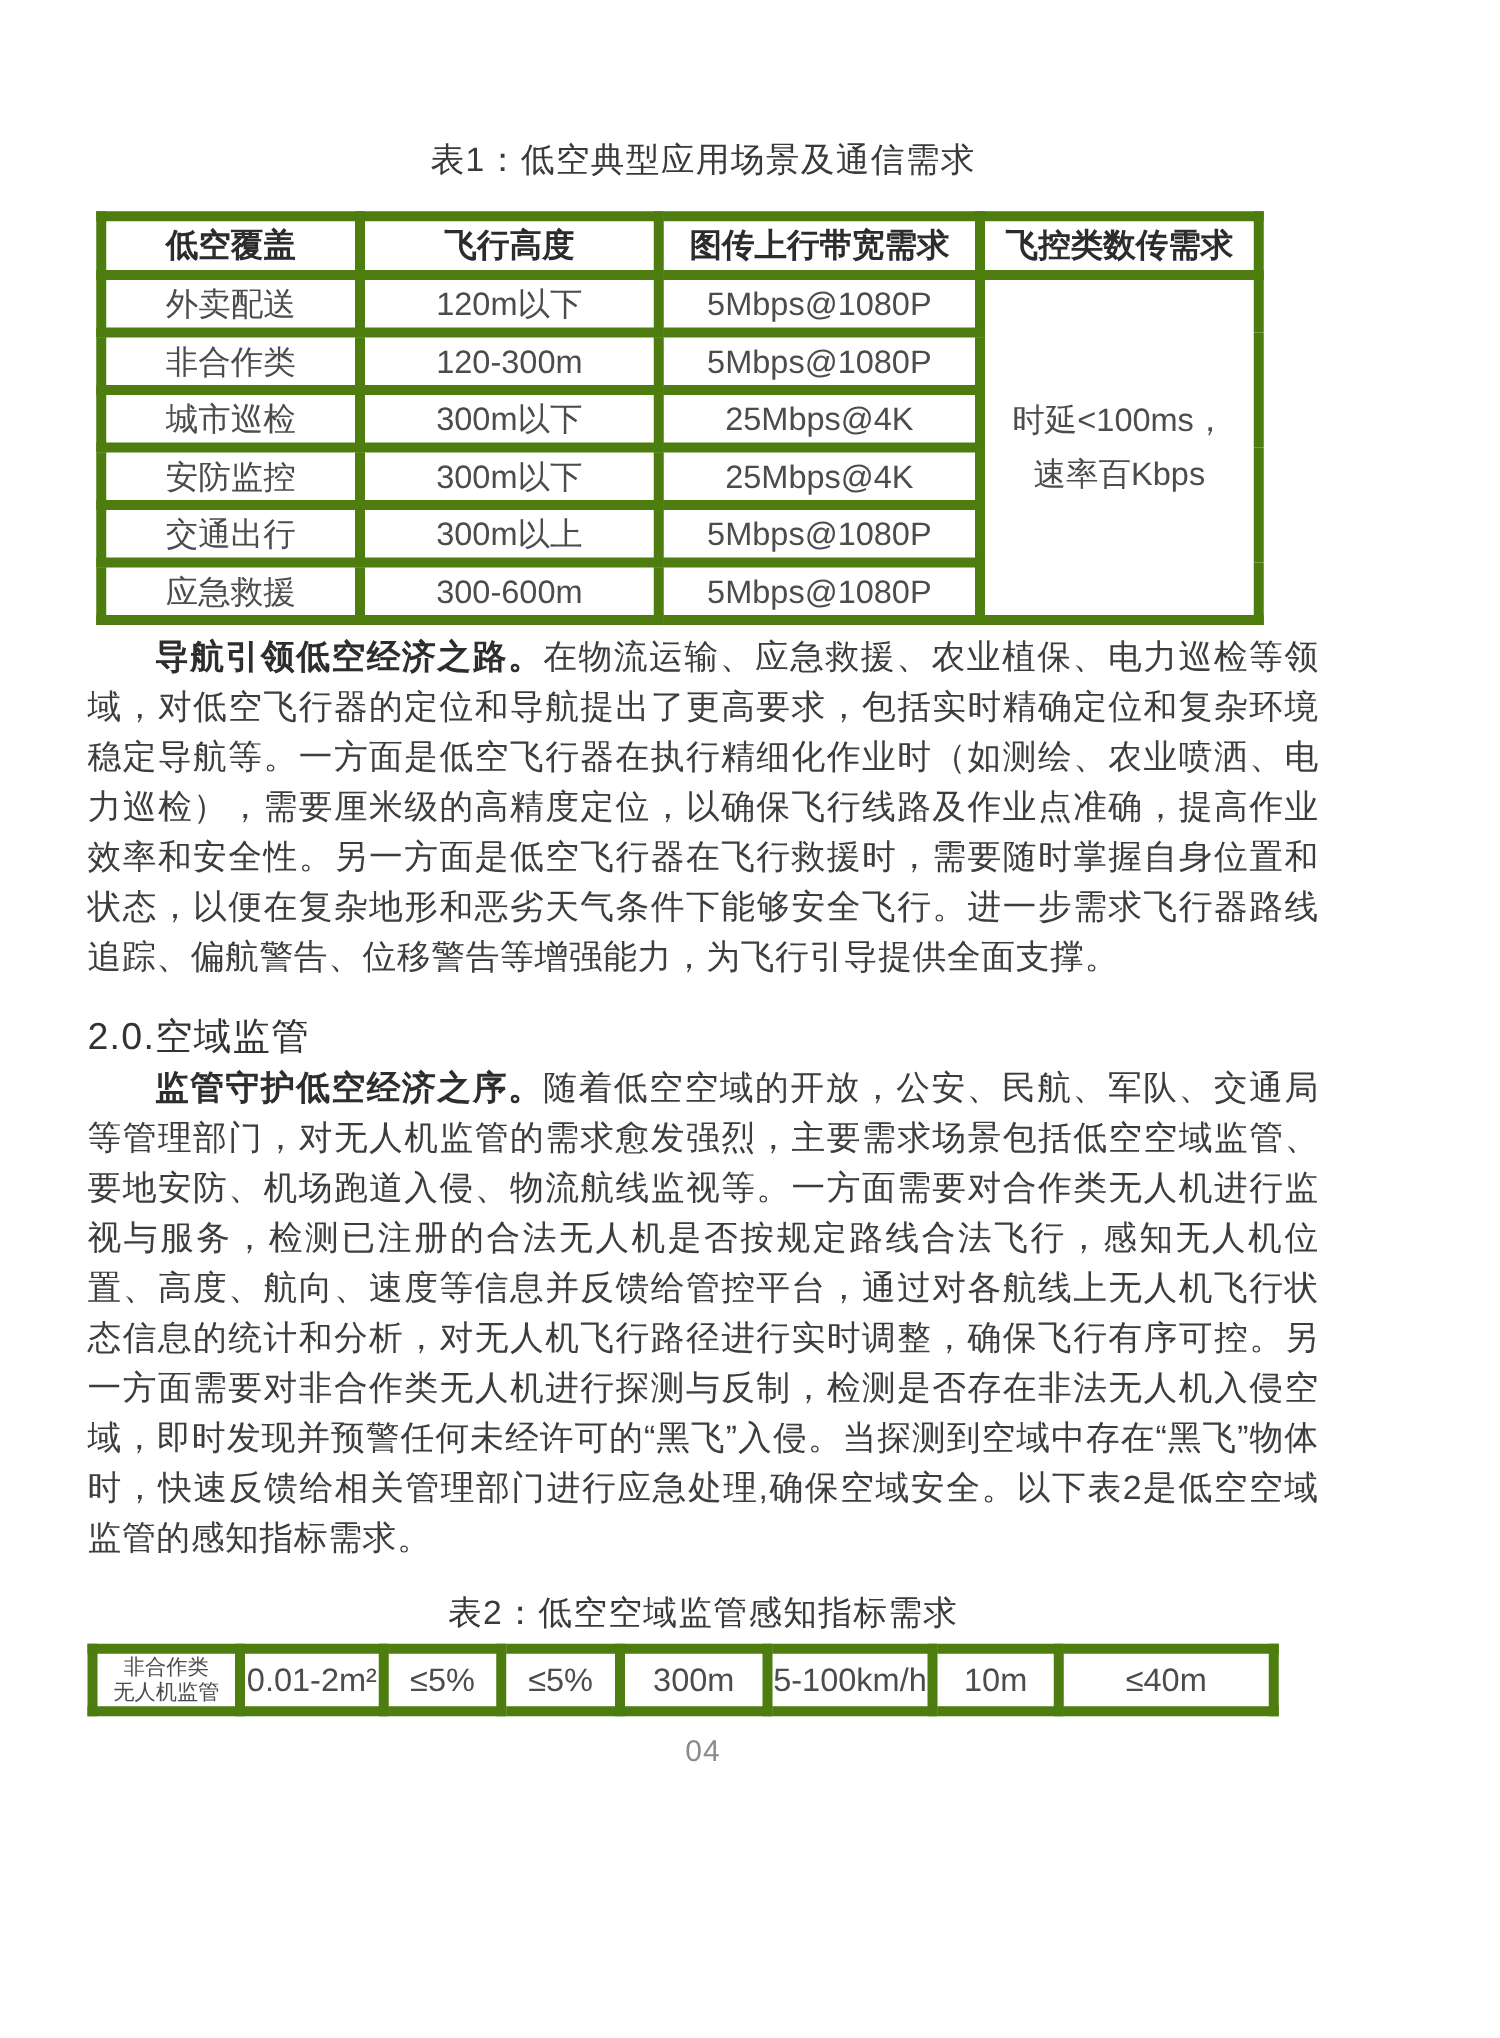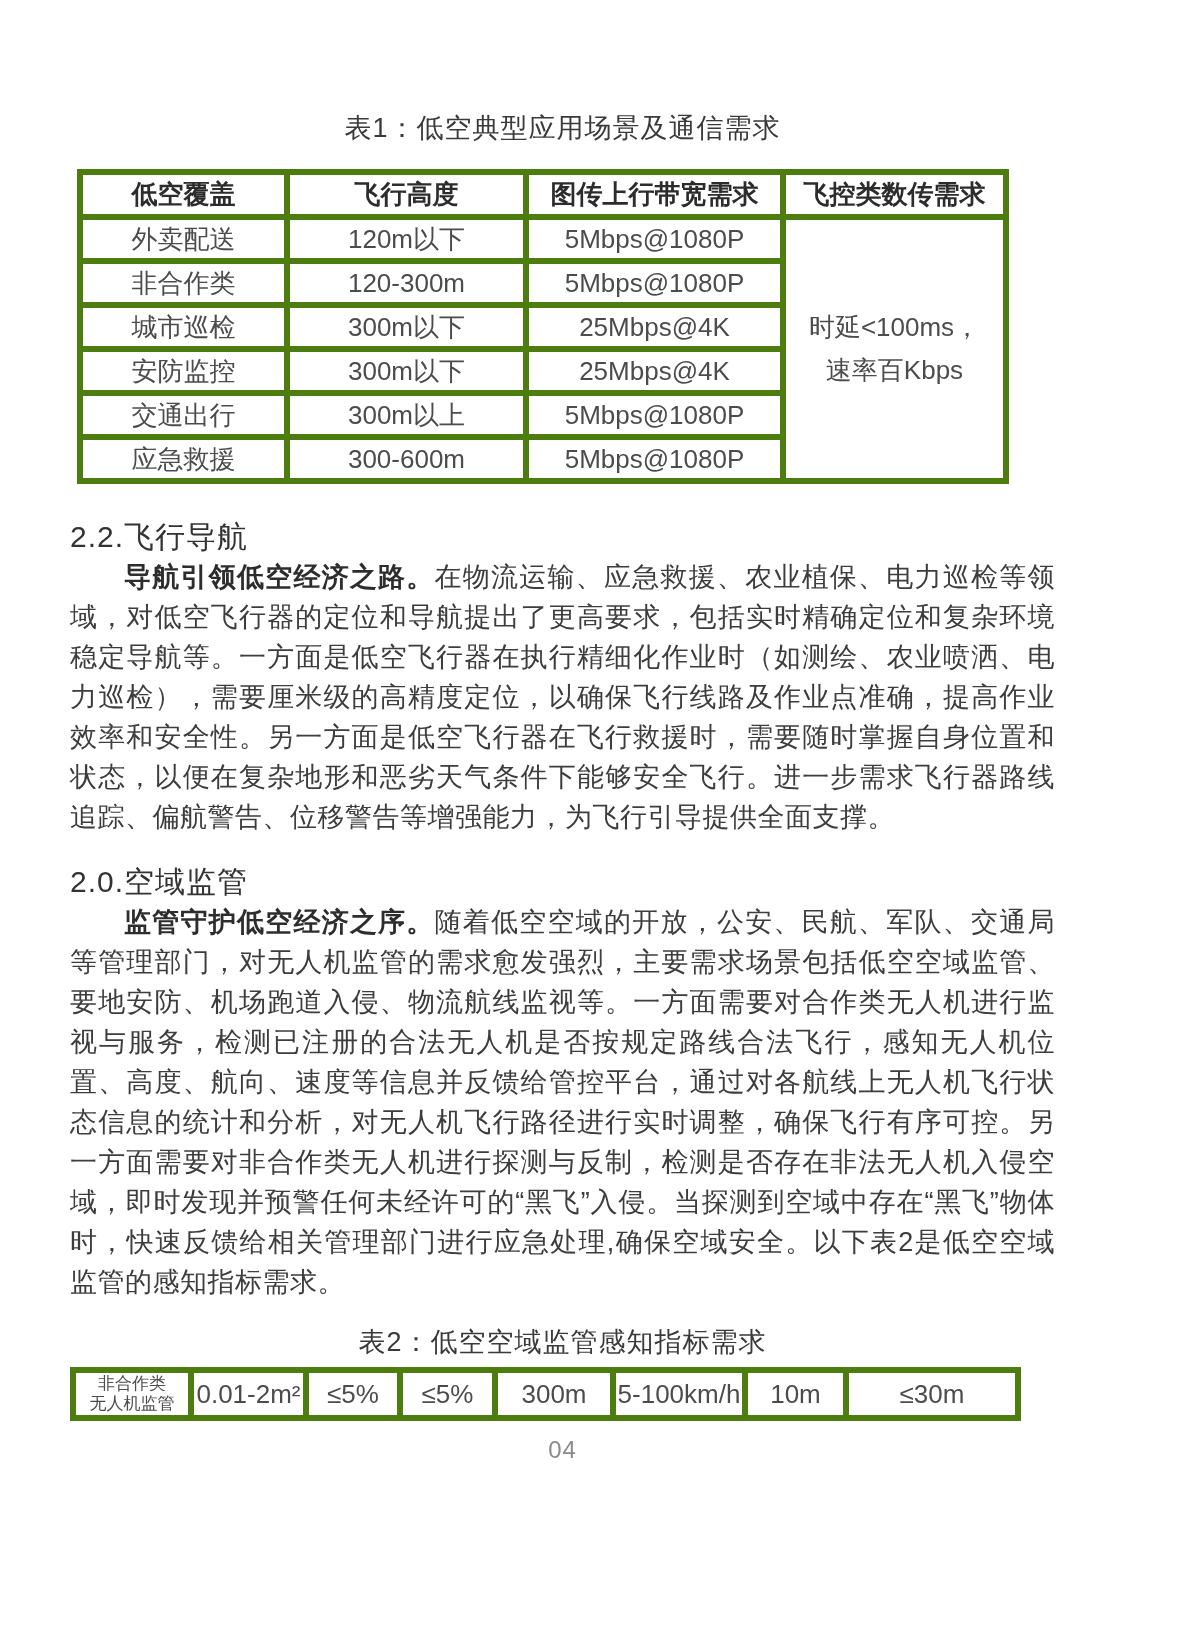--- a/index.html
+++ b/index.html
@@ -14,21 +14,21 @@
   .tbl-title{
     margin:0;text-align:center;font-size:27px;line-height:30px;
     color:#3a3a3a;font-weight:normal;letter-spacing:1px;
   }
   .t1-title{margin-top:113px;}
   .t2-title{margin-top:25px;}
 
   
   table{border-collapse:collapse;table-layout:fixed;}
   th,td{
-    border:6px solid #4d7c0f;text-align:center;vertical-align:middle;
+    border:8px solid #4d7c0f;text-align:center;vertical-align:middle;
     font-size:26px;color:#4c4c4c;padding:0;overflow:hidden;
   }
   th{font-weight:bold;color:#2c2c2c;}
 
   .table1{width:926px;margin:26px 0 0 7px;}
   .table1 th{height:39px;}
   .table1 td{height:38px;}
   .table1 .merged{line-height:43px;}
 
   .table2{width:945px;margin:10px 0 0 0;}
@@ -106,21 +106,20 @@
       <td>5Mbps@1080P</td>
     </tr>
     <tr>
       <td>应急救援</td>
       <td>300-600m</td>
       <td>5Mbps@1080P</td>
     </tr>
   </tbody>
     </table>
 
-  <h2 class="sec-heading h22">2.2.飞行导航</h2>
   <p class="para"><b>导航引领低空经济之路。</b><span>在物流运输、应急救援、农业植保、电力巡检等领域，对低空飞行器的定位和导航提出了更高要求，包括实时精确定位和复杂环境稳定导航等。一方面是低空飞行器在执行精细化作业时（如测绘、农业喷洒、电力巡检），需要厘米级的高精度定位，以确保飞行线路及作业点准确，提高作业效率和安全性。另一方面是低空飞行器在飞行救援时，需要随时掌握自身位置和状态，以便在复杂地形和恶劣天气条件下能够安全飞行。进一步需求飞行器路线追踪、偏航警告、位移警告等增强能力，为飞行引导提供全面支撑。</span></p>
 
   <h2 class="sec-heading h23">2.0.空域监管</h2>
   <p class="para"><b>监管守护低空经济之序。</b><span>随着低空空域的开放，公安、民航、军队、交通局等管理部门，对无人机监管的需求愈发强烈，主要需求场景包括低空空域监管、要地安防、机场跑道入侵、物流航线监视等。一方面需要对合作类无人机进行监视与服务，检测已注册的合法无人机是否按规定路线合法飞行，感知无人机位置、高度、航向、速度等信息并反馈给管控平台，通过对各航线上无人机飞行状态信息的统计和分析，对无人机飞行路径进行实时调整，确保飞行有序可控。另一方面需要对非合作类无人机进行探测与反制，检测是否存在非法无人机入侵空域，即时发现并预警任何未经许可的“黑飞”入侵。当探测到空域中存在“黑飞”物体时，快速反馈给相关管理部门进行应急处理,确保空域安全。以下表2是低空空域监管的感知指标需求。</span></p>
 
   <div class="tbl-title t2-title">表2：低空空域监管感知指标需求</div>
 
   <table class="table2">
     <colgroup>
       <col style="width:118px">
@@ -137,20 +136,20 @@
       <td class="type-cell">
         <span class="line">非合作类</span>
         <span class="line">无人机监管</span>
       </td>
       <td>0.01-2m²</td>
       <td>≤5%</td>
       <td>≤5%</td>
       <td>300m</td>
       <td>5-100km/h</td>
       <td>10m</td>
-      <td>≤30m</td>
+      <td>≤40m</td>
     </tr>
   </tbody>
     </table>
 
   <div class="page-footer">04</div>
 
 </div>
 
 </body></html>

